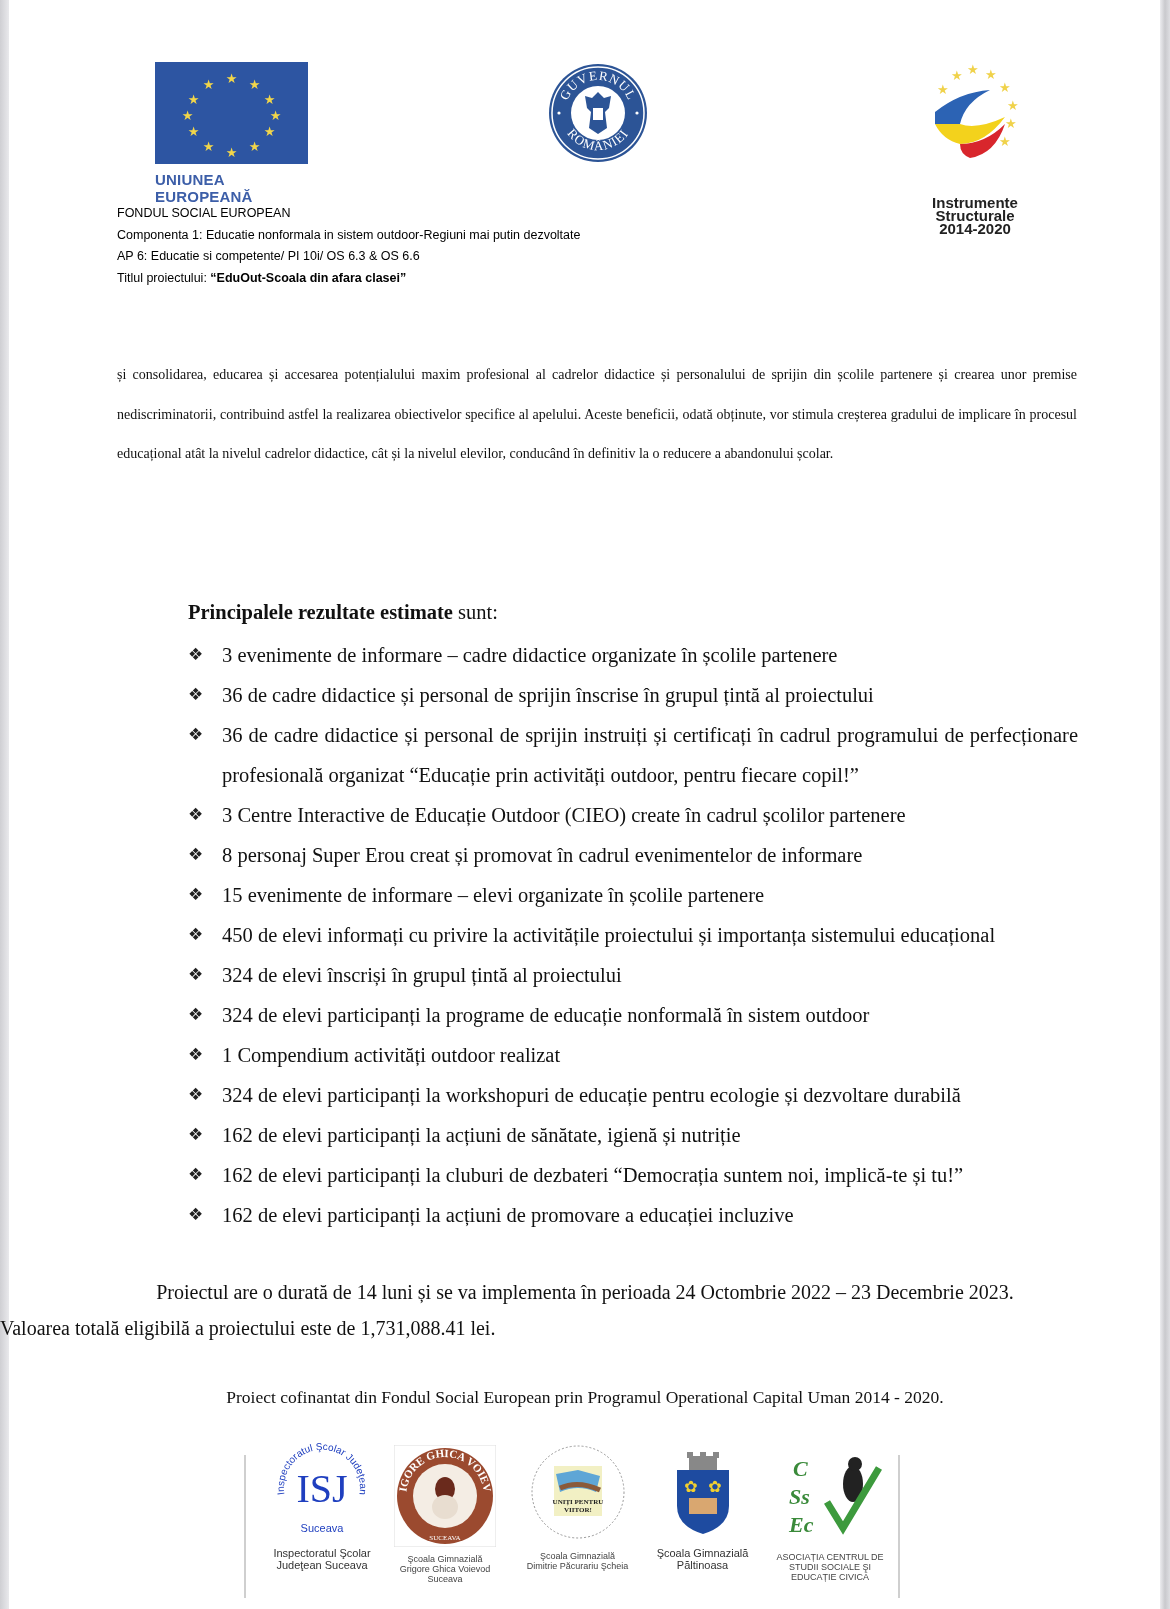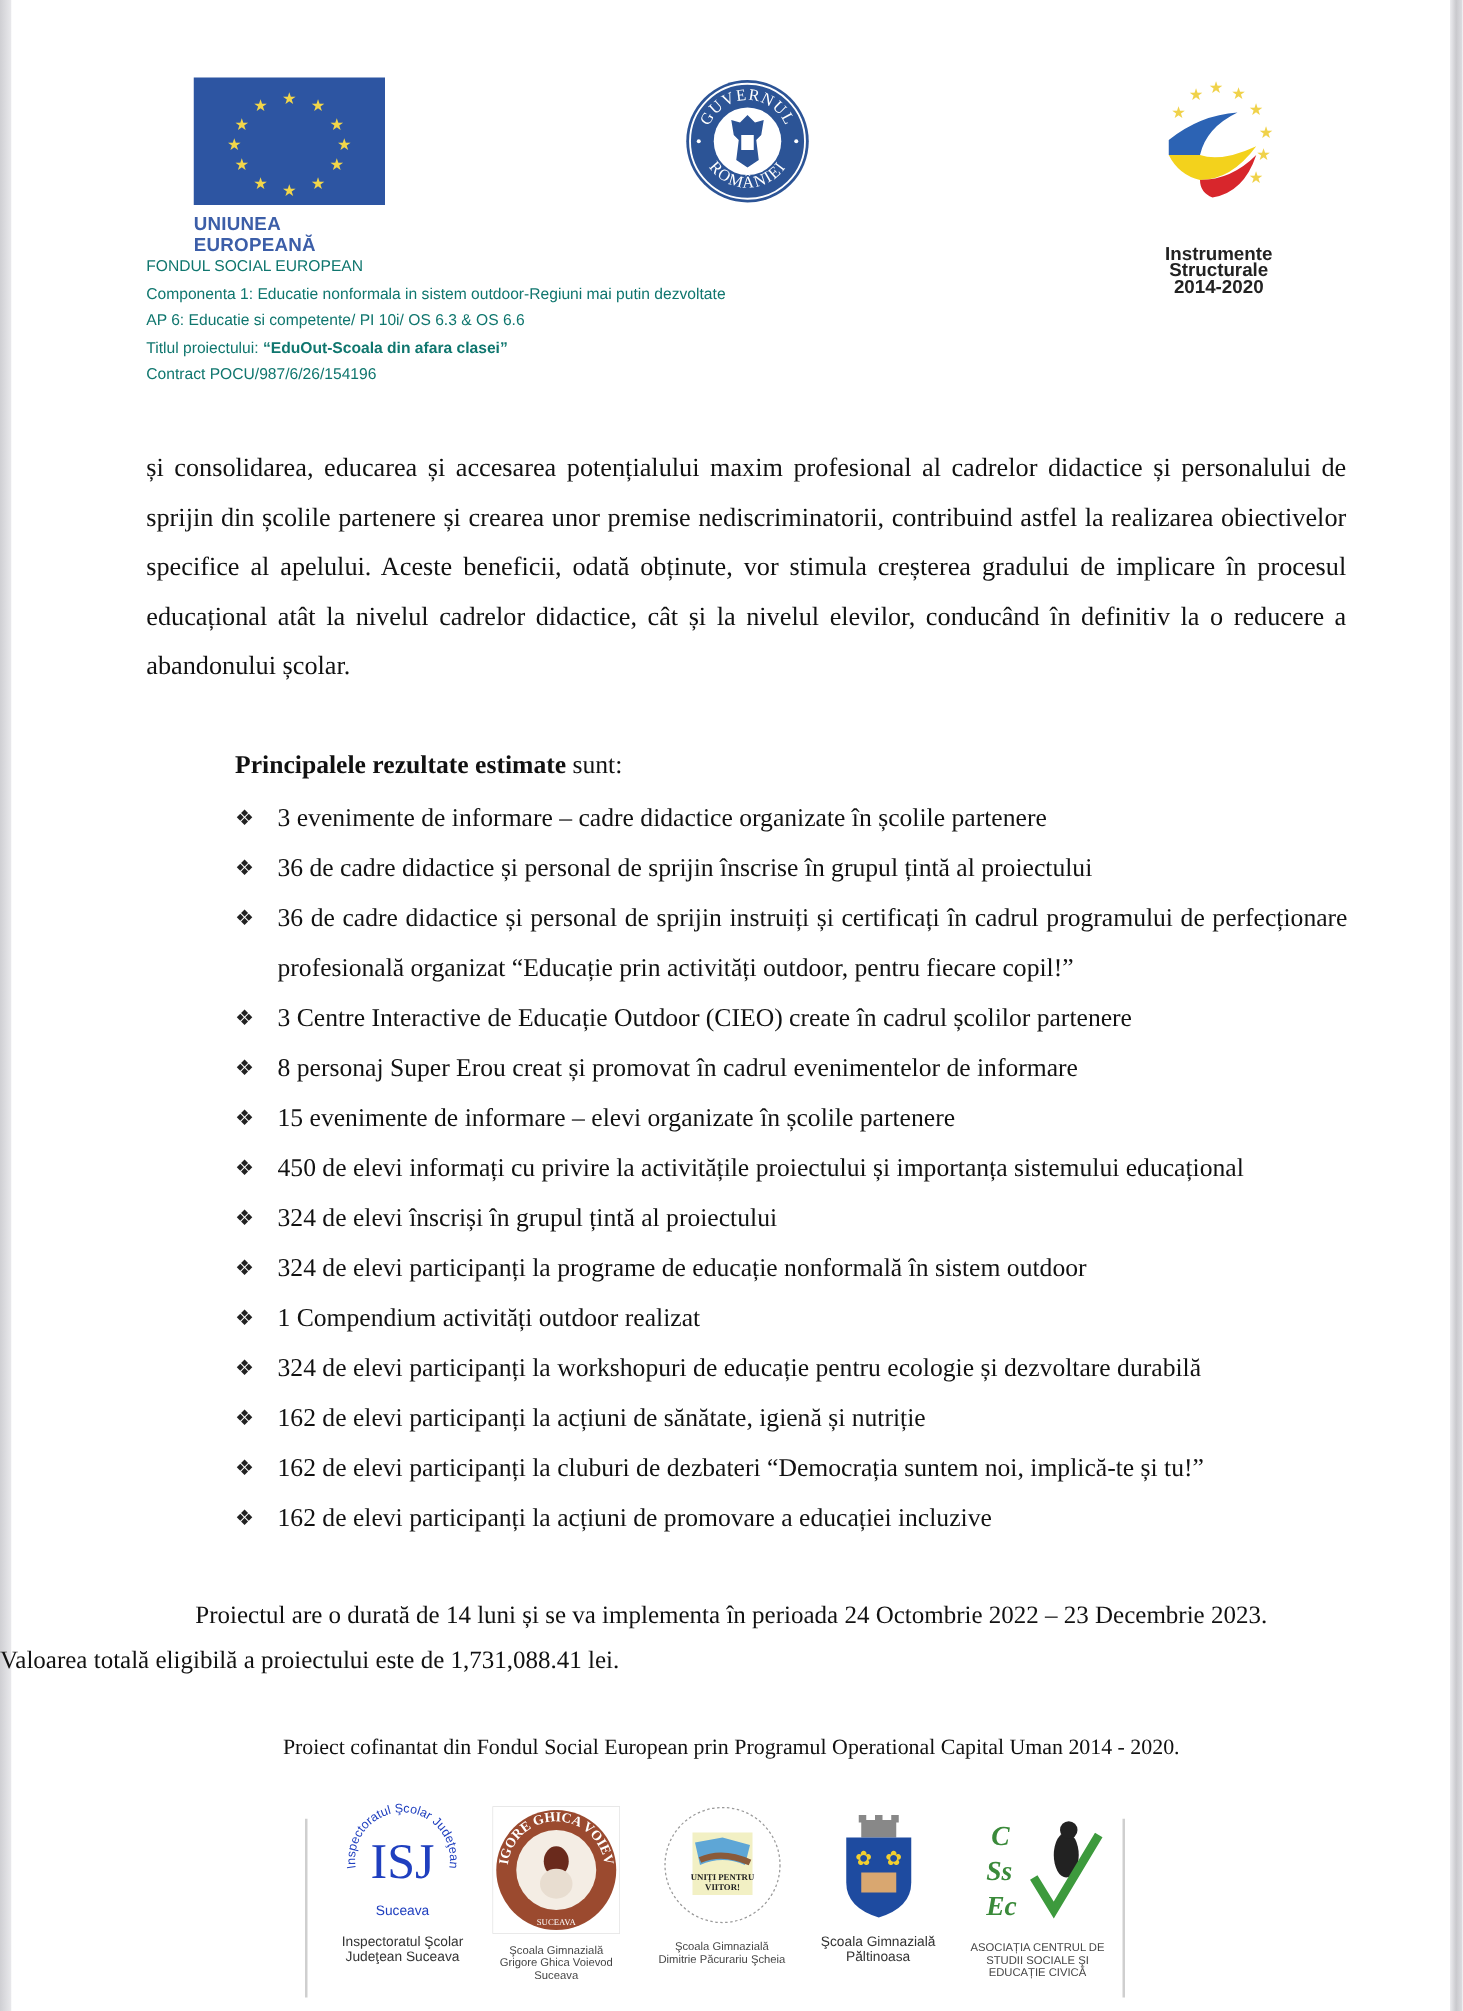--- a/index.html
+++ b/index.html
@@ -14,25 +14,25 @@
   
   .eu-logo { position:absolute; left:155px; top:62px; width:155px; }
   .eu-flag { width:153px; height:102px; background:#2d55a2; position:relative; }
   .eu-flag .star { position:absolute; color:#f2d64a; font-size:13px; line-height:13px; width:13px; text-align:center; }
   .eu-label { font-family:"Liberation Sans", sans-serif; color:#3c5ea8; font-size:15px; margin-top:7px; letter-spacing:0.2px;font-weight:bold; }
 
   .gov-logo { position:absolute; left:547px; top:62px; width:102px; height:102px; }
   .is-logo { position:absolute; left:895px; top:62px; width:160px; text-align:center; }
   .is-label { font-family:"Liberation Sans", sans-serif; font-weight:bold; font-size:15px; line-height:13px; color:#222; margin-top:20px; }
 
-  .header-info { position:absolute; left:117px; top:203px; font-family:"Liberation Sans", sans-serif; font-size:12.5px; line-height:21.5px; color:#0f766e; }
+  .header-info { position:absolute; left:117px; top:203px; font-family:"Liberation Sans", sans-serif; font-size:12.5px; line-height:21.5px; color:#000000; }
   .header-info b { font-weight:bold; }
 
   
-  .intro { position:absolute; left:117px; top:355px; width:960px; font-size:21px; line-height:39.5px; text-align:justify; }
+  .intro { position:absolute; left:117px; top:355px; width:960px; font-size:14px; line-height:39.5px; text-align:justify; }
 
   .results-title { position:absolute; left:188px; top:601px; font-size:20.5px; }
   .results-title b { font-weight:bold; }
 
   .results { position:absolute; left:188px; top:635px; width:890px; margin:0; padding:0; list-style:none; font-size:20.5px; line-height:40px; }
   .results li { position:relative; padding-left:34px; text-align:justify; }
   .results .bullet { position:absolute; left:0; top:0; font-size:17px; color:#222; }
 
   .duration { position:absolute; left:0; width:1170px; top:1281px; text-align:center; font-size:20px; }
   .value { position:absolute; left:0; width:1170px; top:1317px; text-align:left; font-size:20px; }
@@ -106,21 +106,20 @@
     <div>Instrumente Structurale</div>
     <div>2014-2020</div>
   </div>
 </div>
 
 <div class="header-info">
   <div>FONDUL SOCIAL EUROPEAN</div>
   <div>Componenta 1: Educatie nonformala in sistem outdoor-Regiuni mai putin dezvoltate</div>
   <div>AP 6:  Educatie si competente/ PI 10i/ OS 6.3 &amp; OS 6.6</div>
   <div><span>Titlul proiectului:  </span><b>“EduOut-Scoala din afara clasei”</b></div>
-  <div>Contract POCU/987/6/26/154196</div>
 </div>
 
 <p class="intro" style="margin:0">și consolidarea, educarea și accesarea potențialului maxim profesional al cadrelor didactice și personalului de sprijin din școlile partenere și crearea unor premise nediscriminatorii, contribuind astfel la realizarea obiectivelor specifice al apelului. Aceste beneficii, odată obținute, vor stimula creșterea gradului de implicare în procesul educațional atât la nivelul cadrelor didactice, cât și la nivelul elevilor, conducând în definitiv la o reducere a abandonului școlar.</p>
 
 <div class="results-title"><b>Principalele rezultate estimate</b><span> sunt:</span></div>
 
 <ul class="results">
   <li><span class="bullet">❖</span><span>3 evenimente de informare – cadre didactice organizate în școlile partenere</span></li>
   <li><span class="bullet">❖</span><span>36 de cadre didactice și personal de sprijin înscrise în grupul țintă al proiectului</span></li>
   <li><span class="bullet">❖</span><span>36 de cadre didactice și personal de sprijin instruiți și certificați în cadrul programului de perfecționare profesională organizat “Educație prin activități outdoor, pentru fiecare copil!”</span></li>

